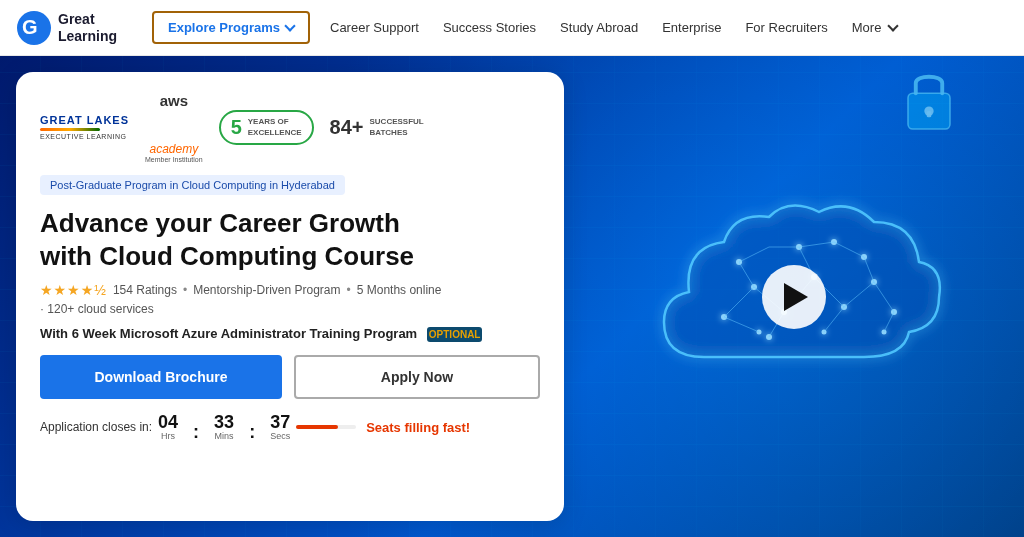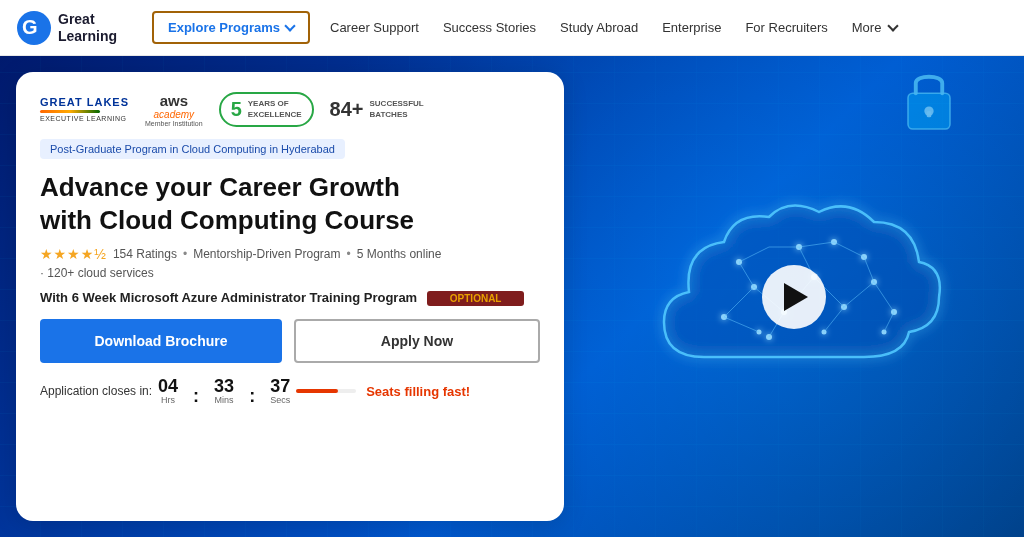--- a/index.html
+++ b/index.html
@@ -240,22 +240,22 @@
 
     .azure-row {
       margin: 10px 0 14px;
       font-size: 13px;
       color: #222;
     }
     .optional-badge {
       color: #e8a000;
       font-size: 10px;
       font-weight: 700;
-      background: #7f1d1d;
-      padding: 2px 23px;
+      background: #0c4a6e;
+      padding: 2px 2px;
       border-radius: 3px;
       margin-left: 6px;
       vertical-align: middle;
     }
 
     .cta-row {
       display: flex;
       gap: 12px;
       margin-bottom: 14px;
     }
@@ -453,21 +453,21 @@
 
     
     <div class="badges-row">
       <div class="badge-great-lakes">
         <span class="badge-gl-top">GREAT LAKES</span>
         <div class="badge-gl-line"></div>
         <span class="badge-gl-bottom">EXECUTIVE LEARNING</span>
       </div>
       <div class="badge-aws">
         <span class="badge-aws-logo">aws</span>
-        <span style="font-size:10px;color:#ff6600;font-style:italic;">academy</span>
+        <span style="font-size:12px;color:#ff6600;font-style:italic;margin-top:33px;">academy</span>
         <span class="badge-aws-sub">Member Institution</span>
       </div>
       <div class="badge-years">
         <span class="badge-years-num">5</span>
         <div class="badge-years-text">
           <div>YEARS OF</div>
           <div>EXCELLENCE</div>
         </div>
       </div>
       <div class="badge-batches">

